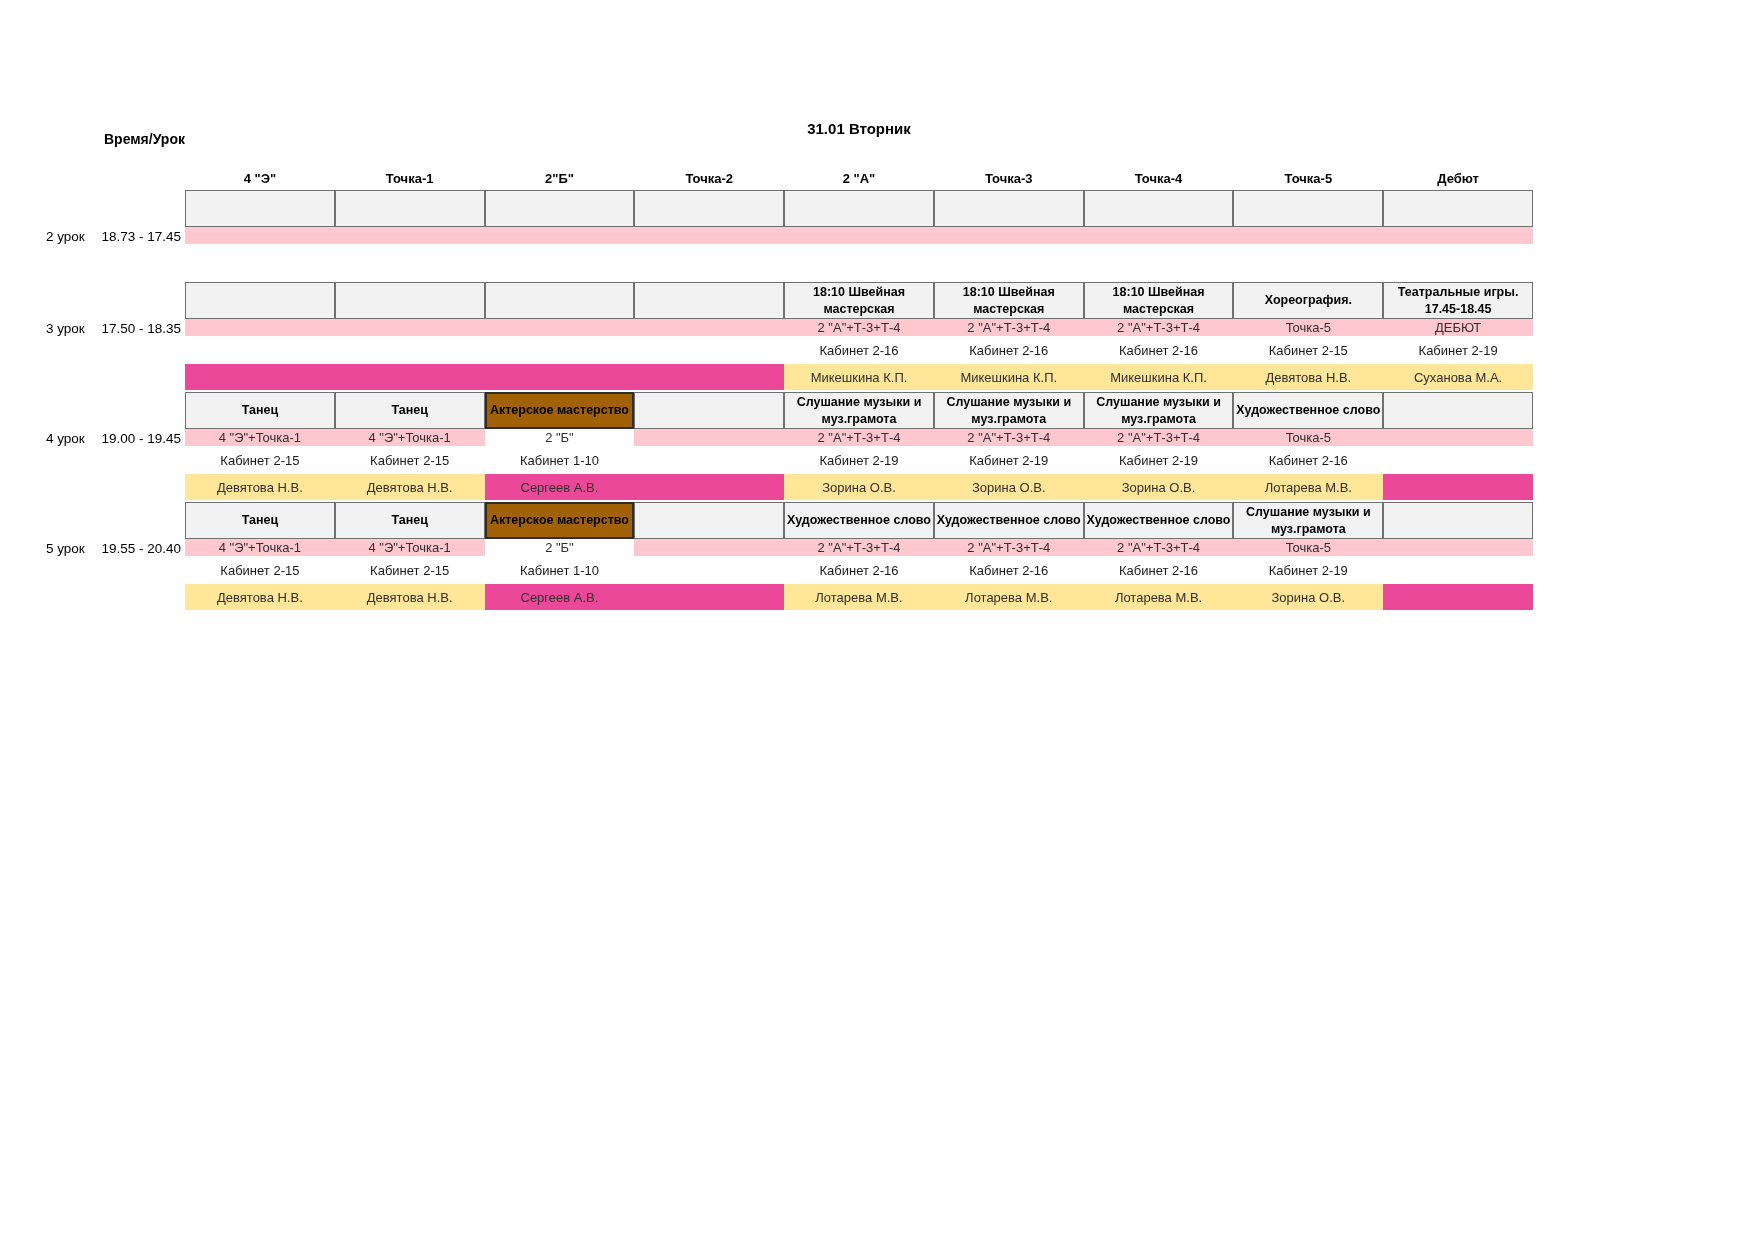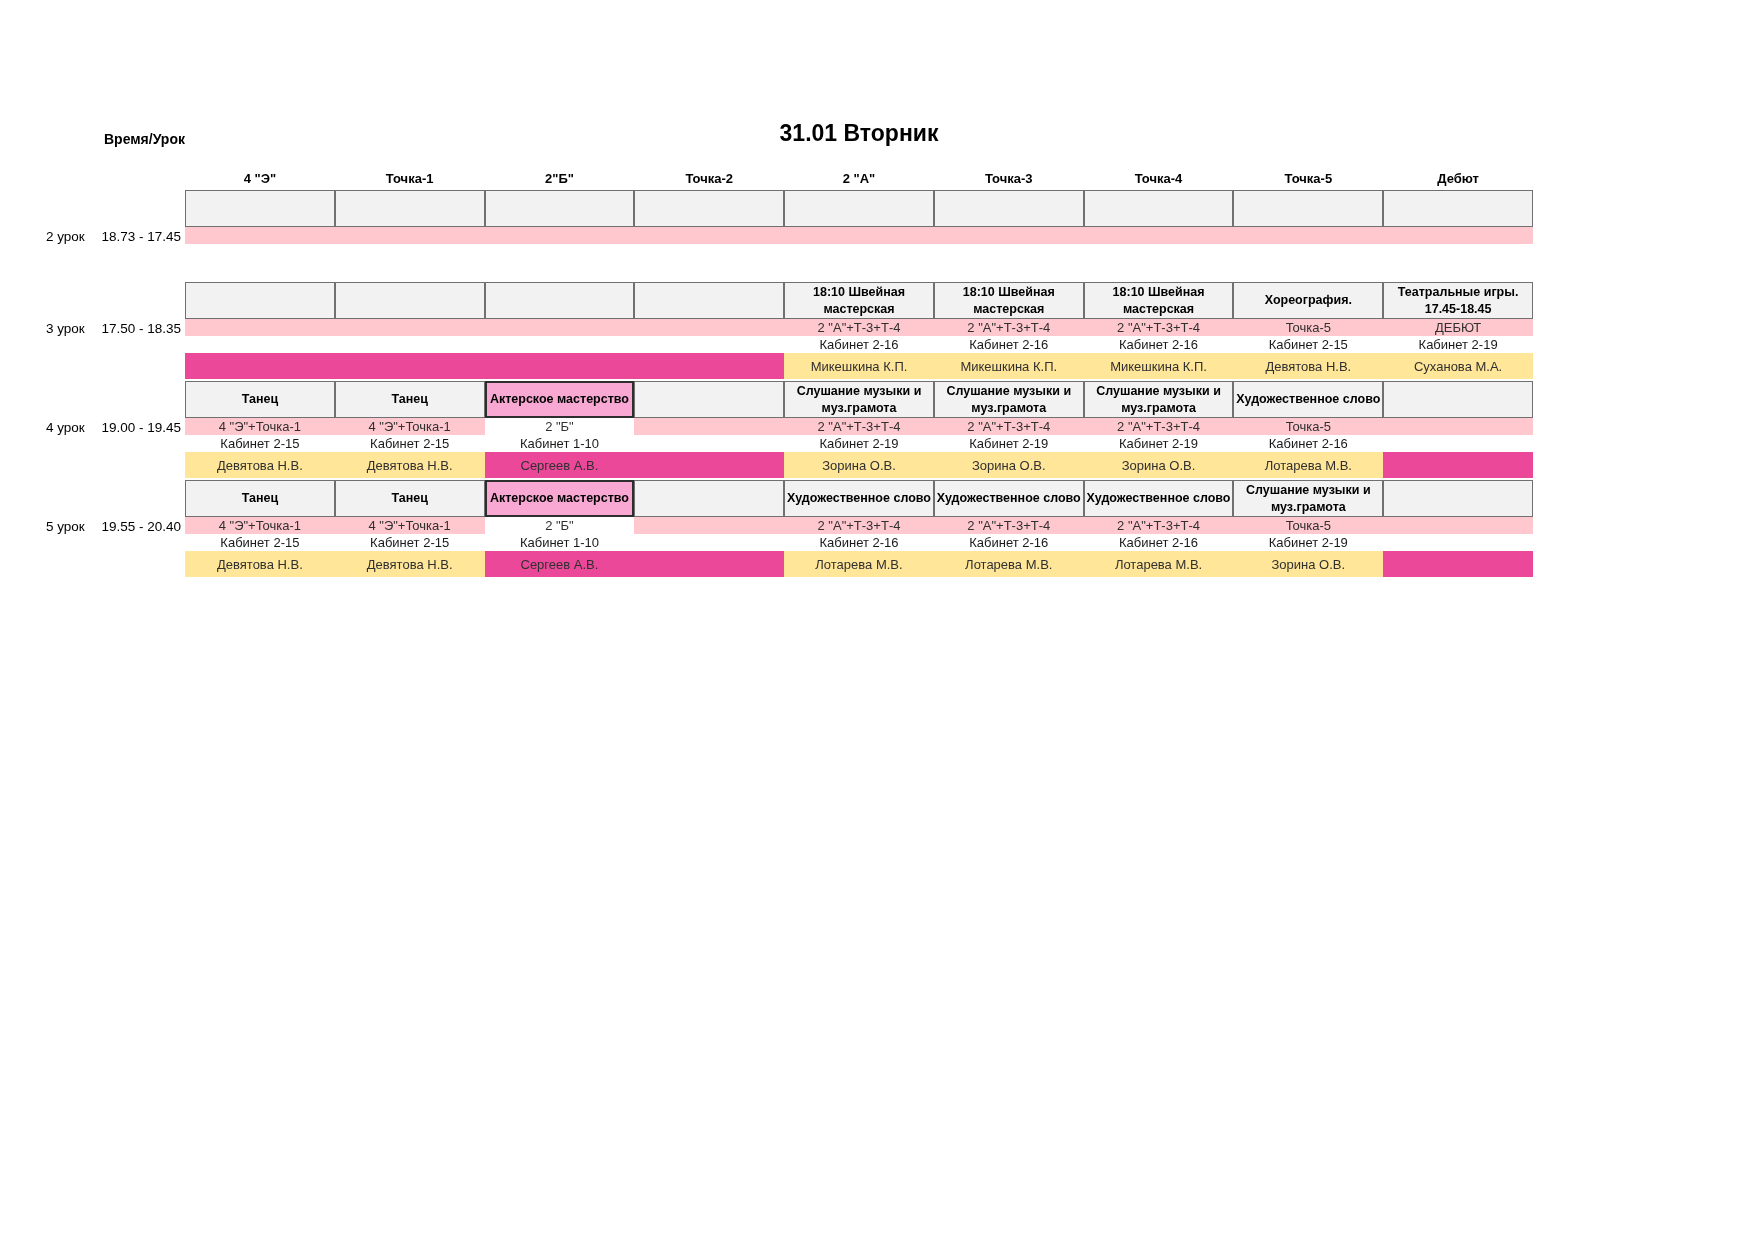--- a/index.html
+++ b/index.html
@@ -1,43 +1,43 @@
 <!DOCTYPE html>
 <html><head>
 <meta charset="utf-8">
 <style>
   * { margin:0; padding:0; box-sizing:border-box; }
   html,body { width:1754px; height:1240px; background:#ffffff;
     font-family:"Liberation Sans", sans-serif; }
   body { position:relative; overflow:hidden; }
 
   .title { position:absolute; top:120px; left:185px; width:1348px;
-    text-align:center; font-size:23px; font-weight:bold; color:#000; }
+    text-align:center; font-size:15px; font-weight:bold; color:#000; }
   .corner { position:absolute; top:131px; left:104px;
     font-size:14px; font-weight:bold; color:#000000; }
 
   .table { position:absolute; left:185px; top:171px; width:1348px; }
 
   .cols { display:grid; grid-template-columns:repeat(9,1fr); margin-bottom:3px; }
   .cols div { text-align:center; font-weight:bold; font-size:13px; color:#000; height:16px; }
 
   .block { position:relative; display:grid; grid-template-columns:repeat(9,1fr); }
   .mt { margin-top:2px; }
   .spacer { height:38px; }
 
   .band { height:37px; background:#F2F2F2; border:1px solid #707070;
     display:flex; align-items:center; justify-content:center; text-align:center;
     font-weight:bold; font-size:12.5px; line-height:1.32; color:#000; padding:0 1px; }
-  .wb { background:#f9a8d4; border:2px solid #2e2e2e; }
+  .wb { background:#a16207; border:2px solid #2e2e2e; }
 
   .grp { height:17px; background:#FFC7CE; display:flex; align-items:center;
     justify-content:center; font-size:13px; color:#303030; }
   .wg { background:#ffffff; }
 
-  .room { height:17px; display:flex; align-items:center; justify-content:center;
+  .room { height:28px; display:flex; align-items:center; justify-content:center;
     font-size:13px; color:#1a1a1a; }
 
   .tch { height:26px; background:#FFE699; display:flex; align-items:center;
     justify-content:center; font-size:13px; color:#303030; }
   .nf { background:#ec4899; }
 
   .rowlab { position:absolute; left:-139px; width:135px; top:37px; height:17px;
     display:flex; justify-content:space-between; align-items:flex-end;
     font-size:13.5px; color:#000; white-space:nowrap; }
 </style>

